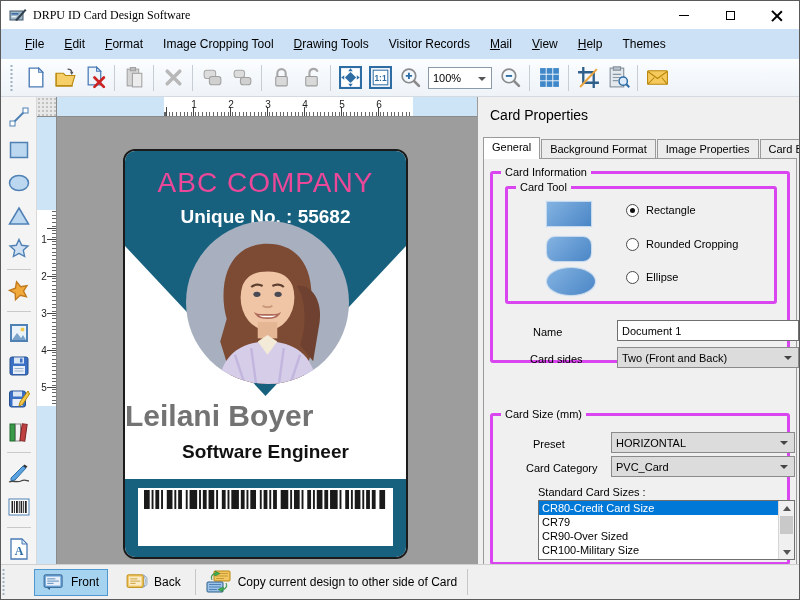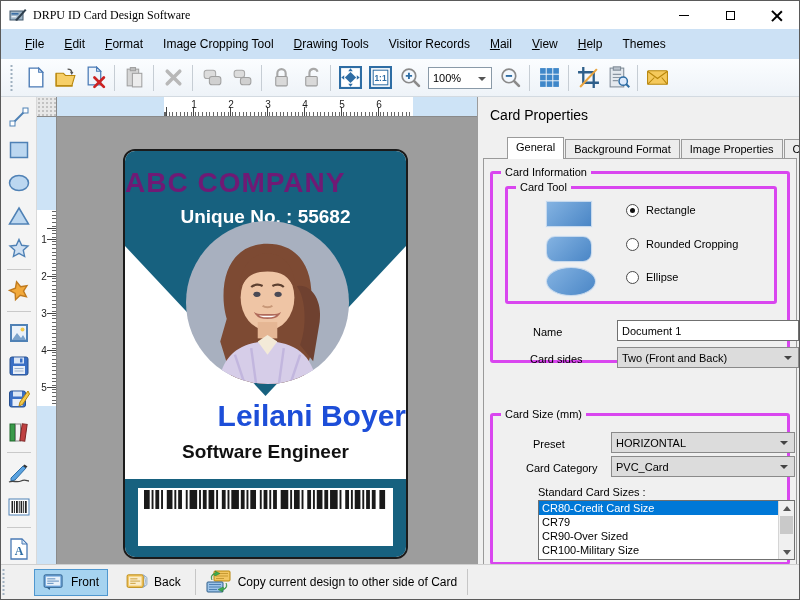--- a/index.html
+++ b/index.html
@@ -49,35 +49,35 @@
   #vband { position:absolute; top:93px; height:196px; left:0; right:0; background-color:#fff;
      background-image:repeating-linear-gradient(to bottom,#444 0 1px,transparent 1px 37px),repeating-linear-gradient(to bottom,#666 0 1px,transparent 1px 3.7px);
      background-size:9px 100%,4px 100%; background-repeat:repeat-y; background-position:right 0 top 29px,right 0 top 1px; }
   .rnum { position:absolute; font-size:10px; color:#222; width:12px; text-align:center; }
   #canvas { position:absolute; left:20px; top:20px; right:0; bottom:0; background:#9d9d9d; }
 
   
   #card { position:absolute; left:66px; top:32px; width:285px; height:410px; background:#fff; border:2px solid #1b1b1b; border-radius:12px; overflow:hidden; }
   #card-header { position:absolute; left:0; top:0; right:0; height:95px; background:#17617f; }
   #card-v { position:absolute; left:0; top:95px; width:100%; height:150px; background:#17617f; clip-path:polygon(0 0,100% 0,50% 100%); }
-  #card-company { position:absolute; top:16px; left:0; right:0; color:#701a75; font-size:28px; font-weight:bold; letter-spacing:1px; }
+  #card-company { position:absolute; top:16px; left:0; right:0; text-align:center; color:#ec4899; font-size:28px; font-weight:normal; letter-spacing:1px; }
   #card-unique { position:absolute; top:55px; left:0; right:0; text-align:center; color:#fff; font-size:19px; font-weight:bold; }
   #card-photo { position:absolute; left:61px; top:70px; width:163px; height:163px; border-radius:50%; overflow:hidden; }
-  #card-name { position:absolute; top:248px; left:0; right:0; text-align:right; color:#1d4ed8; font-size:30px; font-weight:bold; }
+  #card-name { position:absolute; top:248px; left:0; right:0; text-align:left; color:#737373; font-size:30px; font-weight:bold; }
   #card-title { position:absolute; top:290px; left:0; right:0; text-align:center; color:#111; font-size:19px; font-weight:bold; }
   #card-footer { position:absolute; left:0; top:328px; right:0; bottom:0; background:#17617f; }
   #barcode-box { position:absolute; left:13px; right:13px; top:9px; bottom:11px; background:#fff; }
   #barcode { position:absolute; left:6px; right:6px; top:2px; bottom:2px; }
 
   
   #propspanel { position:absolute; right:0; top:96px; width:322px; bottom:35px; background:#f0f0f0; border-left:1px solid #9c9c9c; }
   #props-title { position:absolute; left:12px; top:10px; font-size:14px; }
   #tabs { position:absolute; left:5px; top:40px; right:0; height:22px; display:flex; align-items:flex-end; }
   .tab { height:20px; padding:3px 8px 0; font-size:11px; background:#ececec; border:1px solid #9a9a9a; border-bottom:none; margin-right:1px; white-space:nowrap; }
-  .tab.active { height:22px; background:#fff; position:relative; z-index:2;margin-left:24px; }
+  .tab.active { height:22px; background:#fff; position:relative; z-index:2; }
   #tabpage { position:absolute; left:5px; top:61px; right:2px; bottom:0; background:#f0f0f0; border:1px solid #9a9a9a; border-bottom:none; }
 
   .groupbox { position:absolute; border:3px solid #d946ef; border-radius:3px; }
   .grouplabel { position:absolute; top:-8px; left:8px; background:#f0f0f0; padding:0 4px; font-size:11px; white-space:nowrap; }
   #grp-cardinfo { left:6px; right:6px; top:12px; height:192px; }
   #grp-cardshape { left:12px; right:10px; top:12px; height:118px; }
 
   .shapebtn { position:absolute; left:38px; width:46px; background:linear-gradient(135deg,#84b3e2,#4a86c6); border:1px solid #c7d9ec; box-shadow:0 0 0 1px #e9eef4; }
   #shape-rect { top:12px; height:26px; }
   #shape-rrect { top:47px; height:26px; border-radius:9px; }

